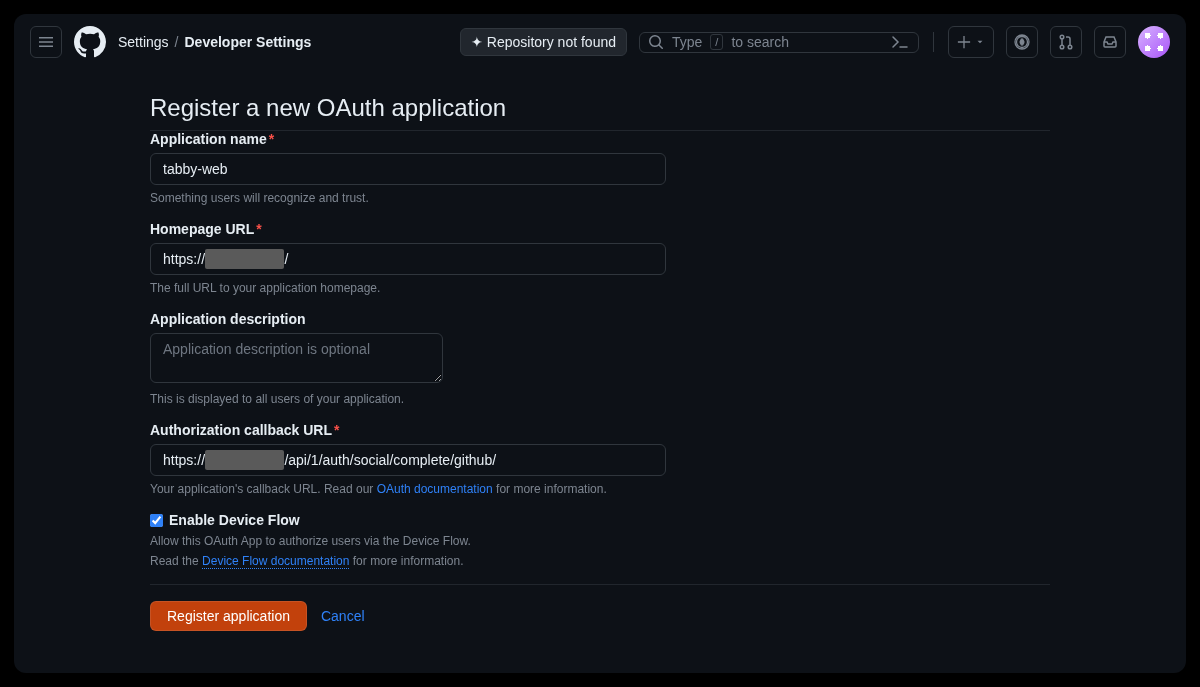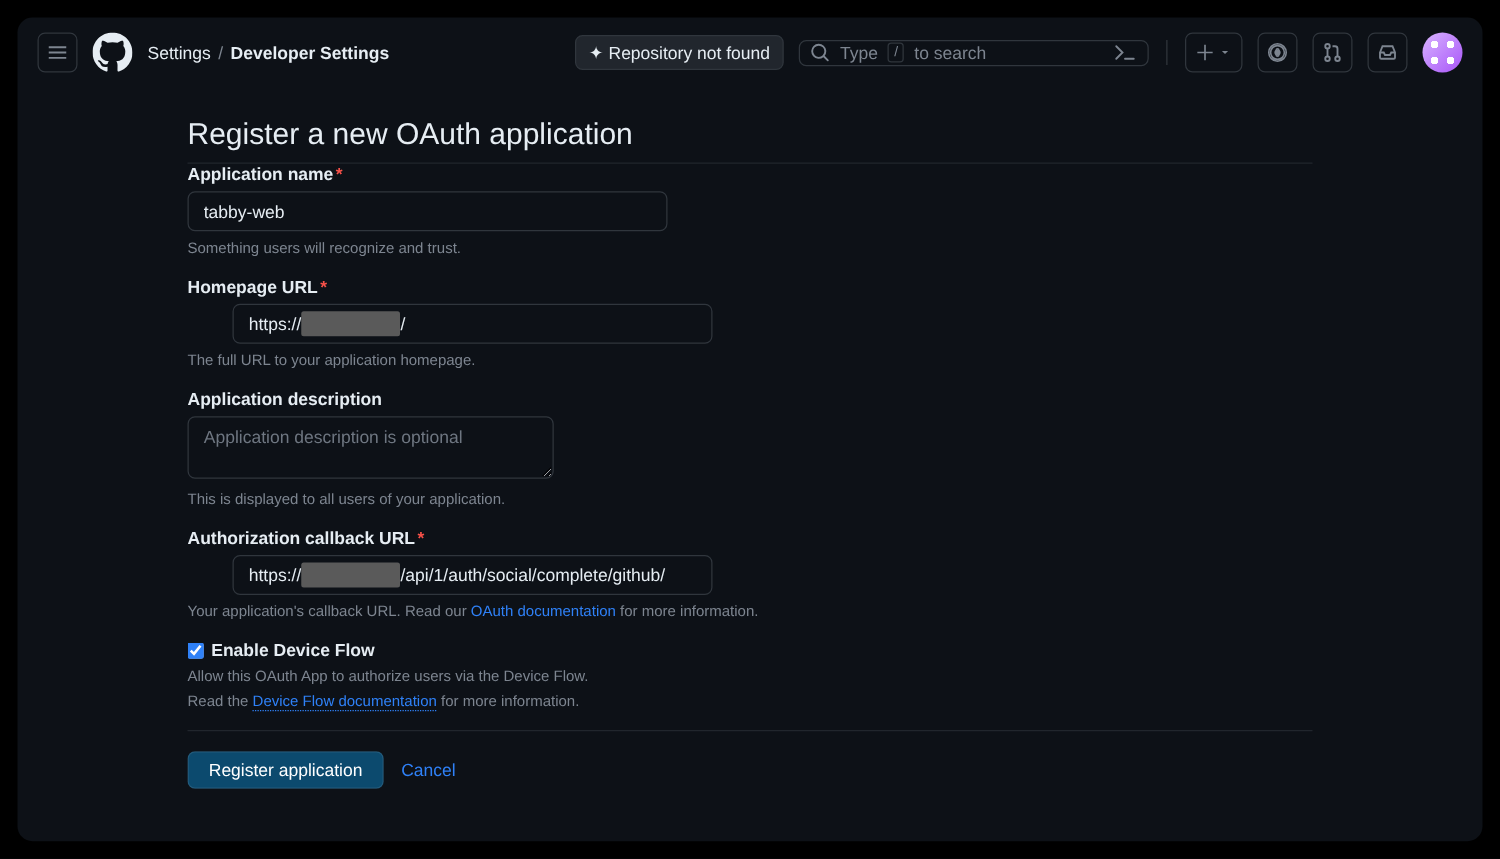--- a/index.html
+++ b/index.html
@@ -137,21 +137,21 @@
   margin-bottom: 6px;
 }
 .req { color: #f85149; margin-left: 2px; }
 .text-input {
   background: #0d1117;
   border: 1px solid #30363d;
   border-radius: 6px;
   padding: 5px 12px;
   color: #e6edf3;
   font-size: 14px;
-  width: 384px;
+  width: 516px;
   line-height: 20px;
 }
 .text-input::placeholder { color: #6e7681; }
 textarea.text-input {
   width: 293px;
   height: 50px;
   resize: both;
   font-family: inherit;
 }
 .hint {
@@ -167,41 +167,40 @@
   gap: 6px;
   font-weight: 600;
 }
 .checkbox-row input { accent-color: #2f81f7; cursor: pointer; }
 .divider-h {
   border-top: 1px solid #21262d;
   margin: 16px 0;
 }
 .actions { display: flex; align-items: center; gap: 14px; }
 .btn-primary {
-  background: #0c4a6e;
+  background: #c2410c;
   border: 1px solid rgba(240,246,252,0.1);
   color: #fff;
   font-weight: 500;
   font-size: 14px;
   padding: 6px 16px;
   border-radius: 6px;
   cursor: pointer;
 }
 .redact {
   display: inline-block;
   background: #5a5a5a;
   color: transparent;
   border-radius: 2px;
   user-select: none;
 }
 .url-composite {
   display: flex;
   align-items: center;
   gap: 0;
-  margin-left: 36px;
 }
 svg { display: block; }
 </style>
 </head>
 <body>
 
 <div class="shell">
   <div class="header">
     <button class="icon-btn">
       <svg width="16" height="16" viewBox="0 0 16 16" fill="currentColor">

